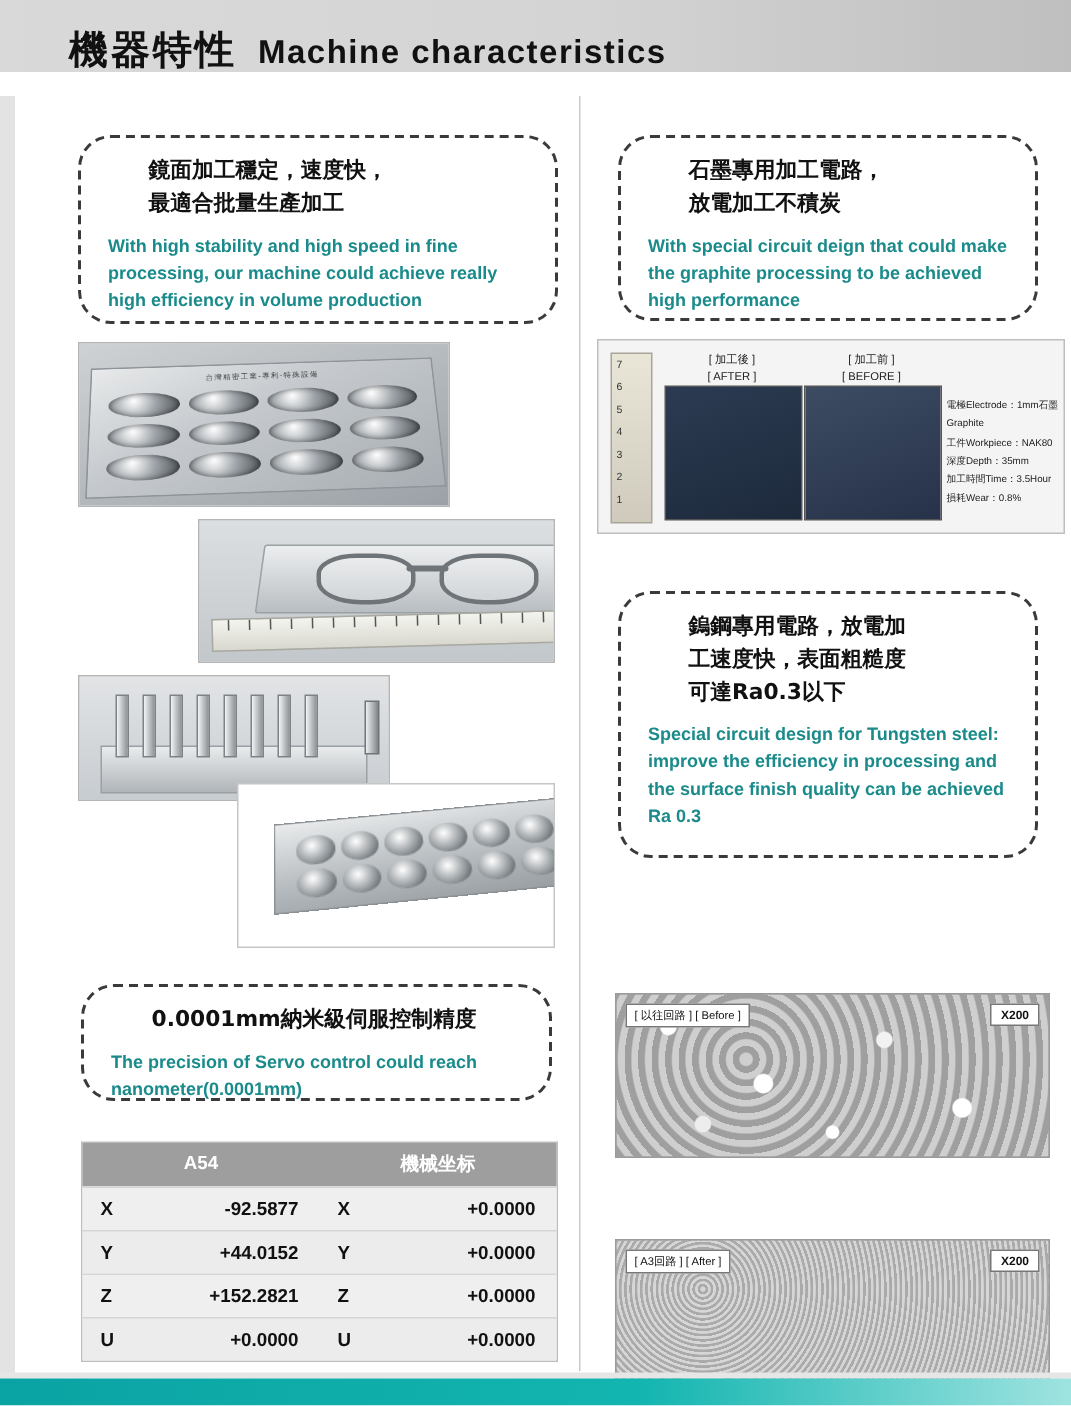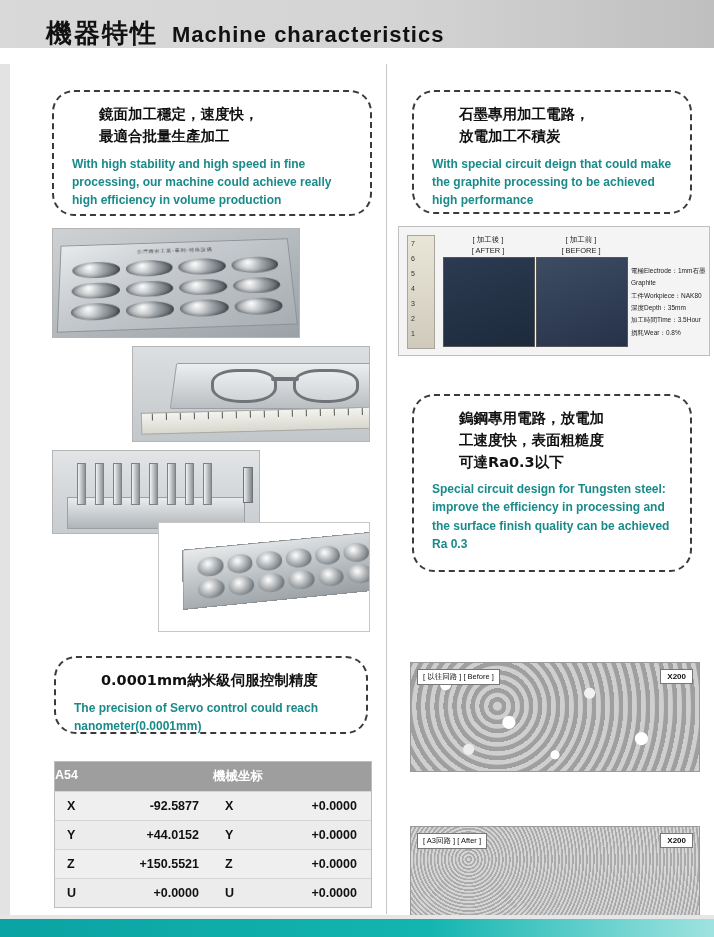--- a/index.html
+++ b/index.html
@@ -143,21 +143,21 @@
   
   .ctable{
     position:absolute;left:44px;top:697px;width:316px;
     border:1px solid #bdbdbd;background:#fff;
     font-size:12.5px;
   }
   .ctable .thead{
     display:flex;background:#9e9e9e;color:#fff;font-weight:bold;
     font-size:12.5px;
   }
-  .ctable .thead div{padding:6px 0;}
+  .ctable .thead div{padding:6px 0;text-align:center;}
   .ctable .th1{width:50%;}
   .ctable .th2{width:50%;}
   .ctable .row{display:flex;border-top:1px solid #d5d5d5;background:#efefef;}
   .ctable .row:nth-child(odd){background:#ececec;}
   .ctable .cell-ax{
     width:16%;padding:7px 0 7px 12px;font-weight:bold;color:#111;box-sizing:border-box;
   }
   .ctable .cell-val{
     width:34%;padding:7px 14px 7px 0;text-align:right;font-weight:bold;color:#111;box-sizing:border-box;
   }
@@ -346,21 +346,21 @@
         <div class="cell-val">+0.0000</div>
       </div>
       <div class="row">
         <div class="cell-ax">Y</div>
         <div class="cell-val">+44.0152</div>
         <div class="cell-ax">Y</div>
         <div class="cell-val">+0.0000</div>
       </div>
       <div class="row">
         <div class="cell-ax">Z</div>
-        <div class="cell-val">+150.5521</div>
+        <div class="cell-val">+152.2821</div>
         <div class="cell-ax">Z</div>
         <div class="cell-val">+0.0000</div>
       </div>
       <div class="row">
         <div class="cell-ax">U</div>
         <div class="cell-val">+0.0000</div>
         <div class="cell-ax">U</div>
         <div class="cell-val">+0.0000</div>
       </div>
     </div>

